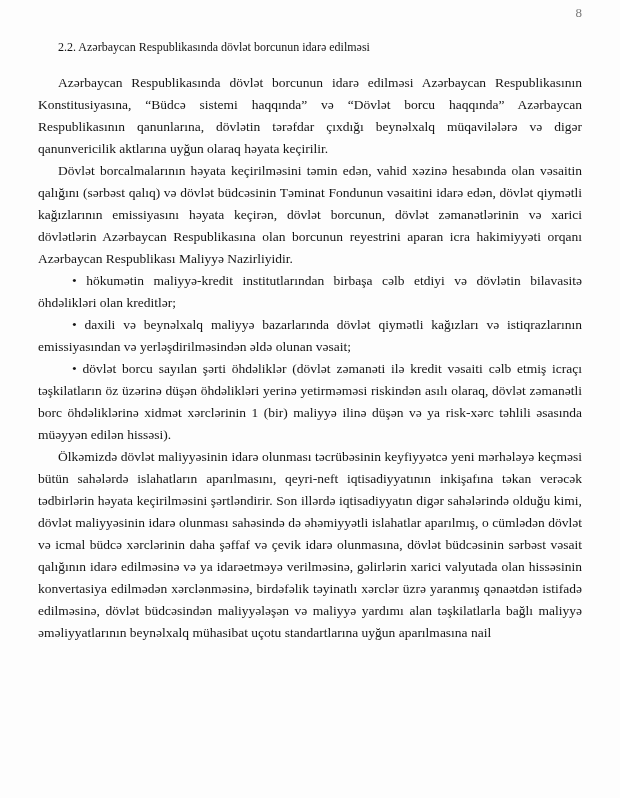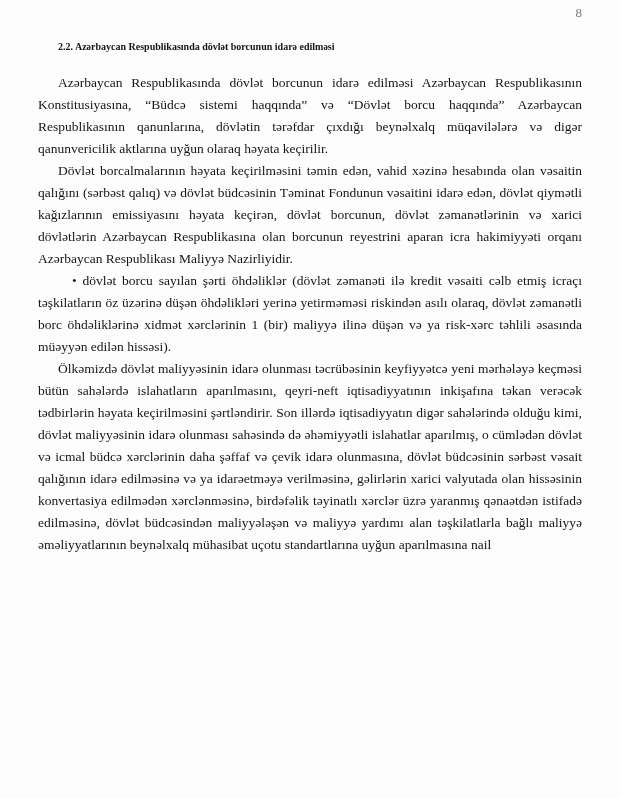--- a/index.html
+++ b/index.html
@@ -31,23 +31,23 @@
     margin: 0;
     text-align: justify;
   }
   .indent {
     text-indent: 20px;
   }
   .bullet {
     text-indent: 34px;
   }
   .heading {
-    font-size: 10px;
+    font-size: 12px;
     line-height: 22px;
-    font-weight: bold;
+    font-weight: normal;
     text-indent: 20px;
     text-align: left;
     margin: 14px 0 14px 0;
   }
   .lead {
     font-weight: bold;
     margin-top: 10px;
   }
 </style>
 </head>
@@ -57,16 +57,18 @@
   <div class="pagenum">8</div>
 
 
   <h2 class="heading">2.2. Azərbaycan Respublikasında dövlət borcunun idarə edilməsi</h2>
 
   <p class="para indent">Azərbaycan Respublikasında dövlət borcunun idarə edilməsi Azərbaycan Respublikasının Konstitusiyasına, “Büdcə sistemi haqqında” və “Dövlət borcu haqqında” Azərbaycan Respublikasının qanunlarına, dövlətin tərəfdar çıxdığı beynəlxalq müqavilələrə və digər qanunvericilik aktlarına uyğun olaraq həyata keçirilir.</p>
 
   <p class="para indent">Dövlət borcalmalarının həyata keçirilməsini təmin edən, vahid xəzinə hesabında olan vəsaitin qalığını (sərbəst qalıq) və dövlət büdcəsinin Təminat Fondunun vəsaitini idarə edən, dövlət qiymətli kağızlarının emissiyasını həyata keçirən, dövlət borcunun, dövlət zəmanətlərinin və xarici dövlətlərin Azərbaycan Respublikasına olan borcunun reyestrini aparan icra hakimiyyəti orqanı Azərbaycan Respublikası Maliyyə Nazirliyidir.</p>
 
 
+  <p class="para bullet">• hökumətin maliyyə-kredit institutlarından birbaşa cəlb etdiyi və dövlətin bilavasitə öhdəlikləri olan kreditlər;</p>
+  <p class="para bullet">• daxili və beynəlxalq maliyyə bazarlarında dövlət qiymətli kağızları və istiqrazlarının emissiyasından və yerləşdirilməsindən əldə olunan vəsait;</p>
   <p class="para bullet">• dövlət borcu sayılan şərti öhdəliklər (dövlət zəmanəti ilə kredit vəsaiti cəlb etmiş icraçı təşkilatların öz üzərinə düşən öhdəlikləri yerinə yetirməməsi riskindən asılı olaraq, dövlət zəmanətli borc öhdəliklərinə xidmət xərclərinin 1 (bir) maliyyə ilinə düşən və ya risk-xərc təhlili əsasında müəyyən edilən hissəsi).</p>
 
   <p class="para indent">Ölkəmizdə dövlət maliyyəsinin idarə olunması təcrübəsinin keyfiyyətcə yeni mərhələyə keçməsi bütün sahələrdə islahatların aparılmasını, qeyri-neft iqtisadiyyatının inkişafına təkan verəcək tədbirlərin həyata keçirilməsini şərtləndirir. Son illərdə iqtisadiyyatın digər sahələrində olduğu kimi, dövlət maliyyəsinin idarə olunması sahəsində də əhəmiyyətli islahatlar aparılmış, o cümlədən dövlət və icmal büdcə xərclərinin daha şəffaf və çevik idarə olunmasına, dövlət büdcəsinin sərbəst vəsait qalığının idarə edilməsinə və ya idarəetməyə verilməsinə, gəlirlərin xarici valyutada olan hissəsinin konvertasiya edilmədən xərclənməsinə, birdəfəlik təyinatlı xərclər üzrə yaranmış qənaətdən istifadə edilməsinə, dövlət büdcəsindən maliyyələşən və maliyyə yardımı alan təşkilatlarla bağlı maliyyə əməliyyatlarının beynəlxalq mühasibat uçotu standartlarına uyğun aparılmasına nail</p>
 </div>
 
 </body></html>

